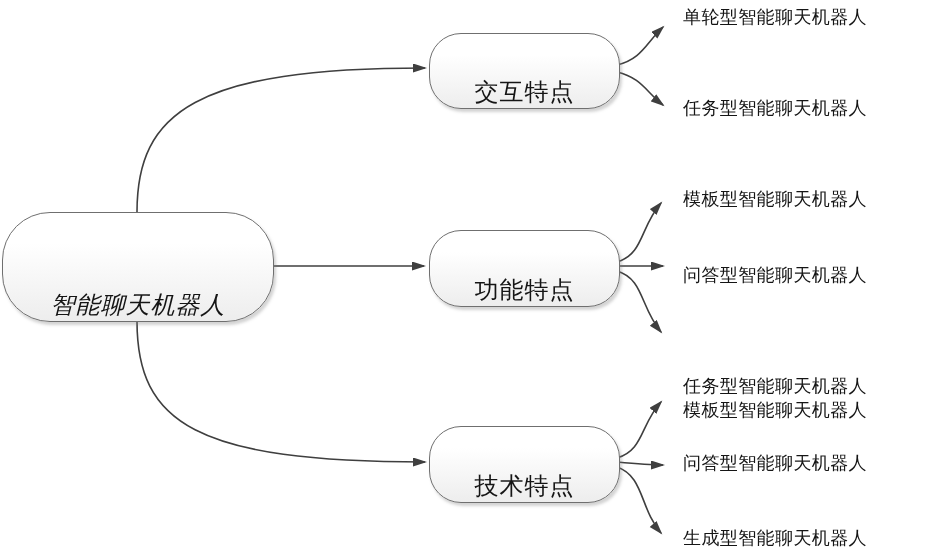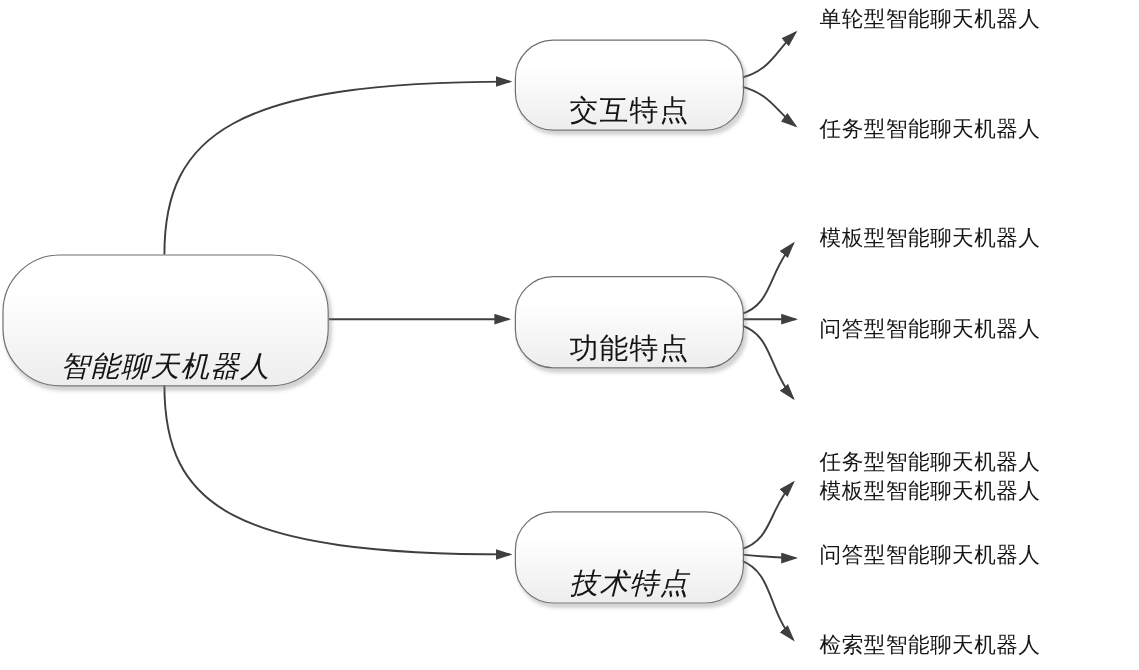--- a/index.html
+++ b/index.html
@@ -18,21 +18,21 @@
     border:1.4px solid #6f6f6f;
     background:linear-gradient(to bottom,#ffffff 28%,#ededed 100%);
     box-shadow:2px 3px 3px rgba(130,130,130,0.35);
     font-size:24px;
     letter-spacing:1px;
     white-space:nowrap;
   }
   .node-root { left:2px;   top:212px; width:270px; height:108px; border-radius:48px;font-style:italic; }
   .node-b1   { left:429px; top:33px;  width:189px; height:74px;  border-radius:32px; }
   .node-b2   { left:429px; top:230px; width:189px; height:75px;  border-radius:32px; }
-  .node-b3   { left:429px; top:426px; width:189px; height:75px;  border-radius:32px;font-style:italic; }
+  .node-b3   { left:429px; top:426px; width:189px; height:75px;  border-radius:32px; }
   .leaf {
     position:absolute; left:683px;
     height:30px; line-height:30px;
     font-size:18px; letter-spacing:0.4px;
     white-space:nowrap;
   }
   .leaf-1 { top:2px; }
   .leaf-2 { top:93px; }
   .leaf-3 { top:184px; }
   .leaf-4 { top:260px; }
@@ -88,15 +88,15 @@
 
   <div class="leaf leaf-1">单轮型智能聊天机器人</div>
   <div class="leaf leaf-2">任务型智能聊天机器人</div>
 
   <div class="leaf leaf-3">模板型智能聊天机器人</div>
   <div class="leaf leaf-4">问答型智能聊天机器人</div>
   <div class="leaf leaf-5">任务型智能聊天机器人</div>
 
   <div class="leaf leaf-6">模板型智能聊天机器人</div>
   <div class="leaf leaf-7">问答型智能聊天机器人</div>
-  <div class="leaf leaf-8">检索型智能聊天机器人</div>
+  <div class="leaf leaf-8">生成型智能聊天机器人</div>
 
 </div>
 
 </body></html>

